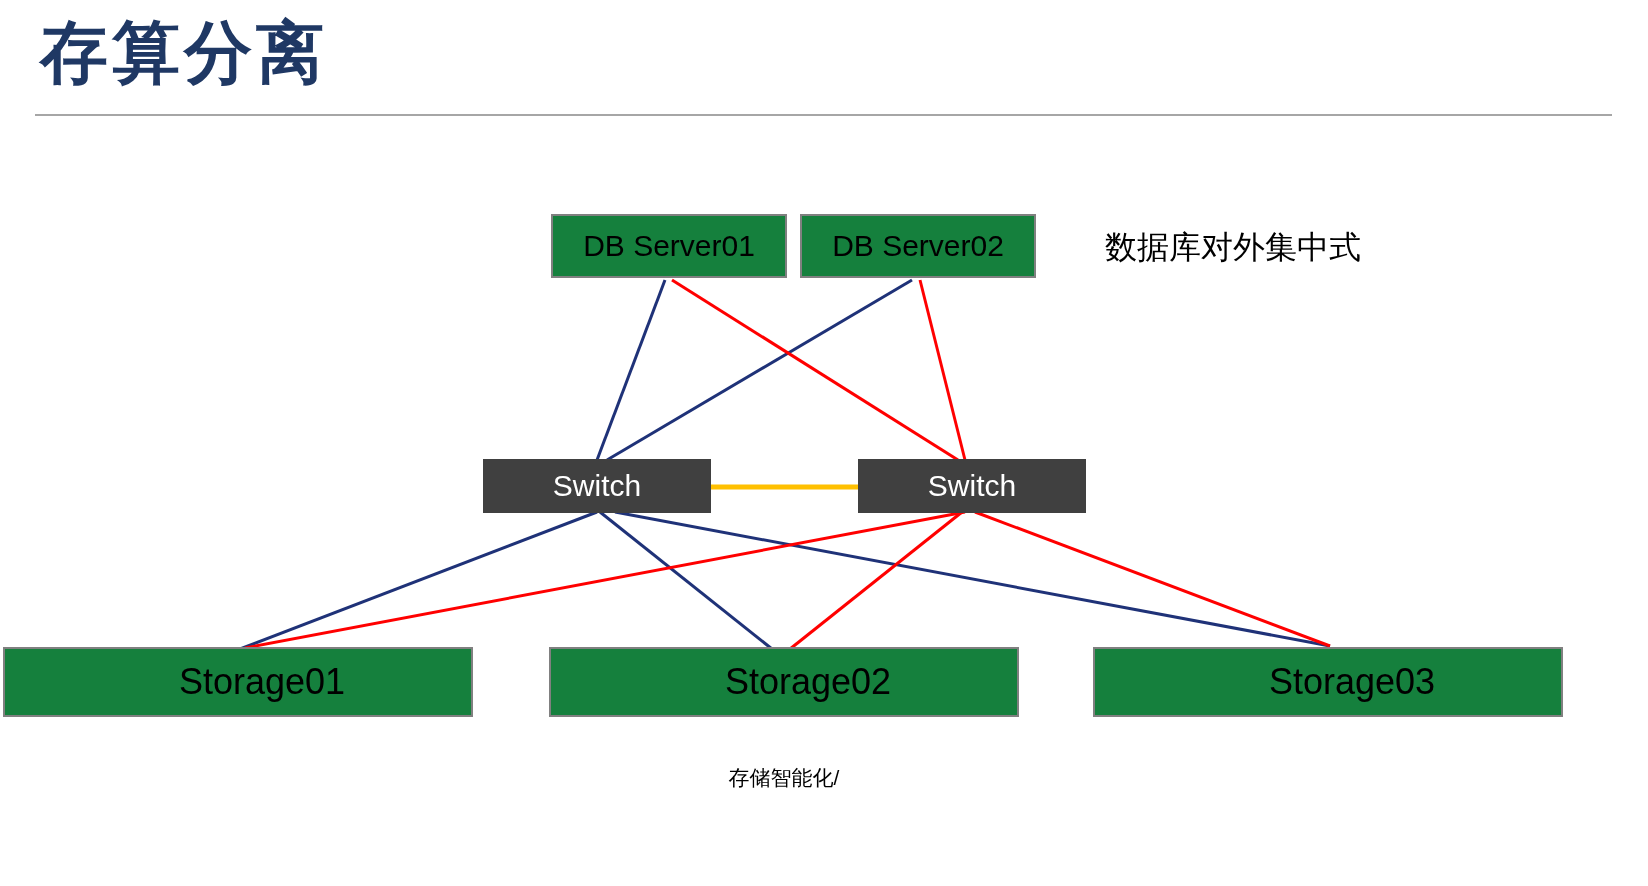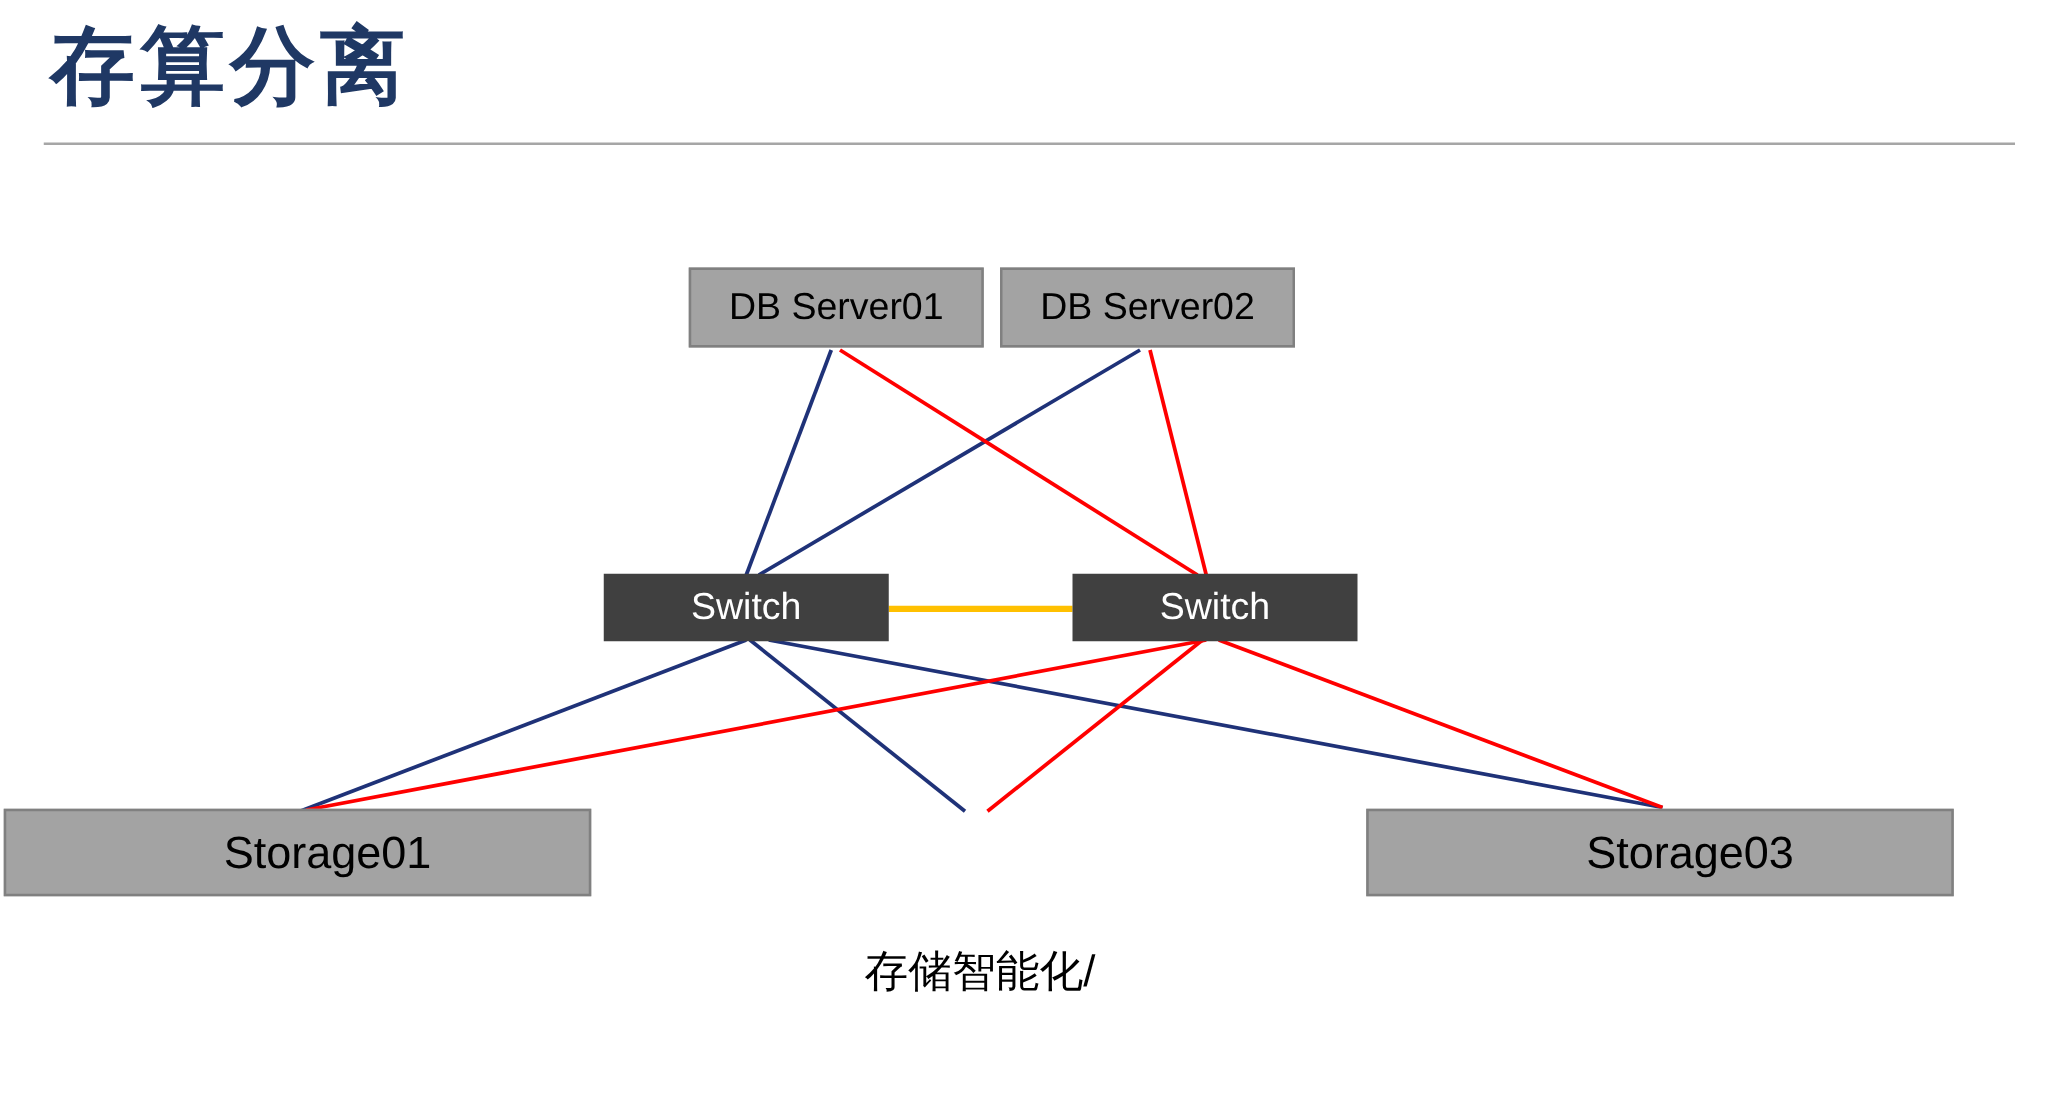--- a/index.html
+++ b/index.html
@@ -19,21 +19,21 @@
   }
 
   svg.links { position: absolute; left: 0; top: 0; width: 1648px; height: 886px; z-index: 1; }
 
   .node {
     position: absolute; z-index: 2;
     display: flex; align-items: center; justify-content: center;
     text-align: center;
   }
   .gray-box {
-    background: #a3a3a3;
+    background: #15803d;
     border: 2px solid #808080;
     color: #000000;
   }
   .db-box { width: 236px; height: 64px; font-size: 30px; }
   .db1 { left: 551px; top: 214px; }
   .db2 { left: 800px; top: 214px; }
 
   .switch-box {
     width: 228px; height: 54px;
     background: #404040; color: #FFFFFF; font-size: 30px;
@@ -45,21 +45,21 @@
   .st1 { left: 3px; top: 647px; }
   .st2 { left: 549px; top: 647px; }
   .st3 { left: 1093px; top: 647px; }
 
   .annotation {
     position: absolute; color: #000000; z-index: 2;
   }
   .anno-db { left: 1105px; top: 226px; font-size: 32px; }
   .anno-storage {
     left: 549px; top: 756px; width: 470px;
-    font-size: 35px; line-height: 44px; text-align: center;
+    font-size: 21px; line-height: 44px; text-align: center;
   }
 </style>
 </head>
 <body>
 
 <div class="canvas">
 
   <div class="page-title">存算分离</div>
   <div class="title-divider"></div>
 
@@ -81,30 +81,34 @@
     <line x1="975" y1="512" x2="1330" y2="646" stroke-width="3" stroke="#FF0000"></line>
   </svg>
 
   <div class="node gray-box db-box db1">
     <span>DB Server01</span>
   </div>
   <div class="node gray-box db-box db2">
     <span>DB Server02</span>
   </div>
 
+  <div class="annotation anno-db">数据库对外集中式</div>
 
   <div class="node switch-box sw1">
     <span>Switch</span>
   </div>
   <div class="node switch-box sw2">
     <span>Switch</span>
   </div>
 
   <div class="node gray-box storage-box st1">
     <span>Storage01</span>
+  </div>
+  <div class="node gray-box storage-box st2">
+    <span>Storage02</span>
   </div>
   <div class="node gray-box storage-box st3">
     <span>Storage03</span>
   </div>
 
   <div class="annotation anno-storage">
     <div>存储智能化/</div>
   </div>
 
 </div>

